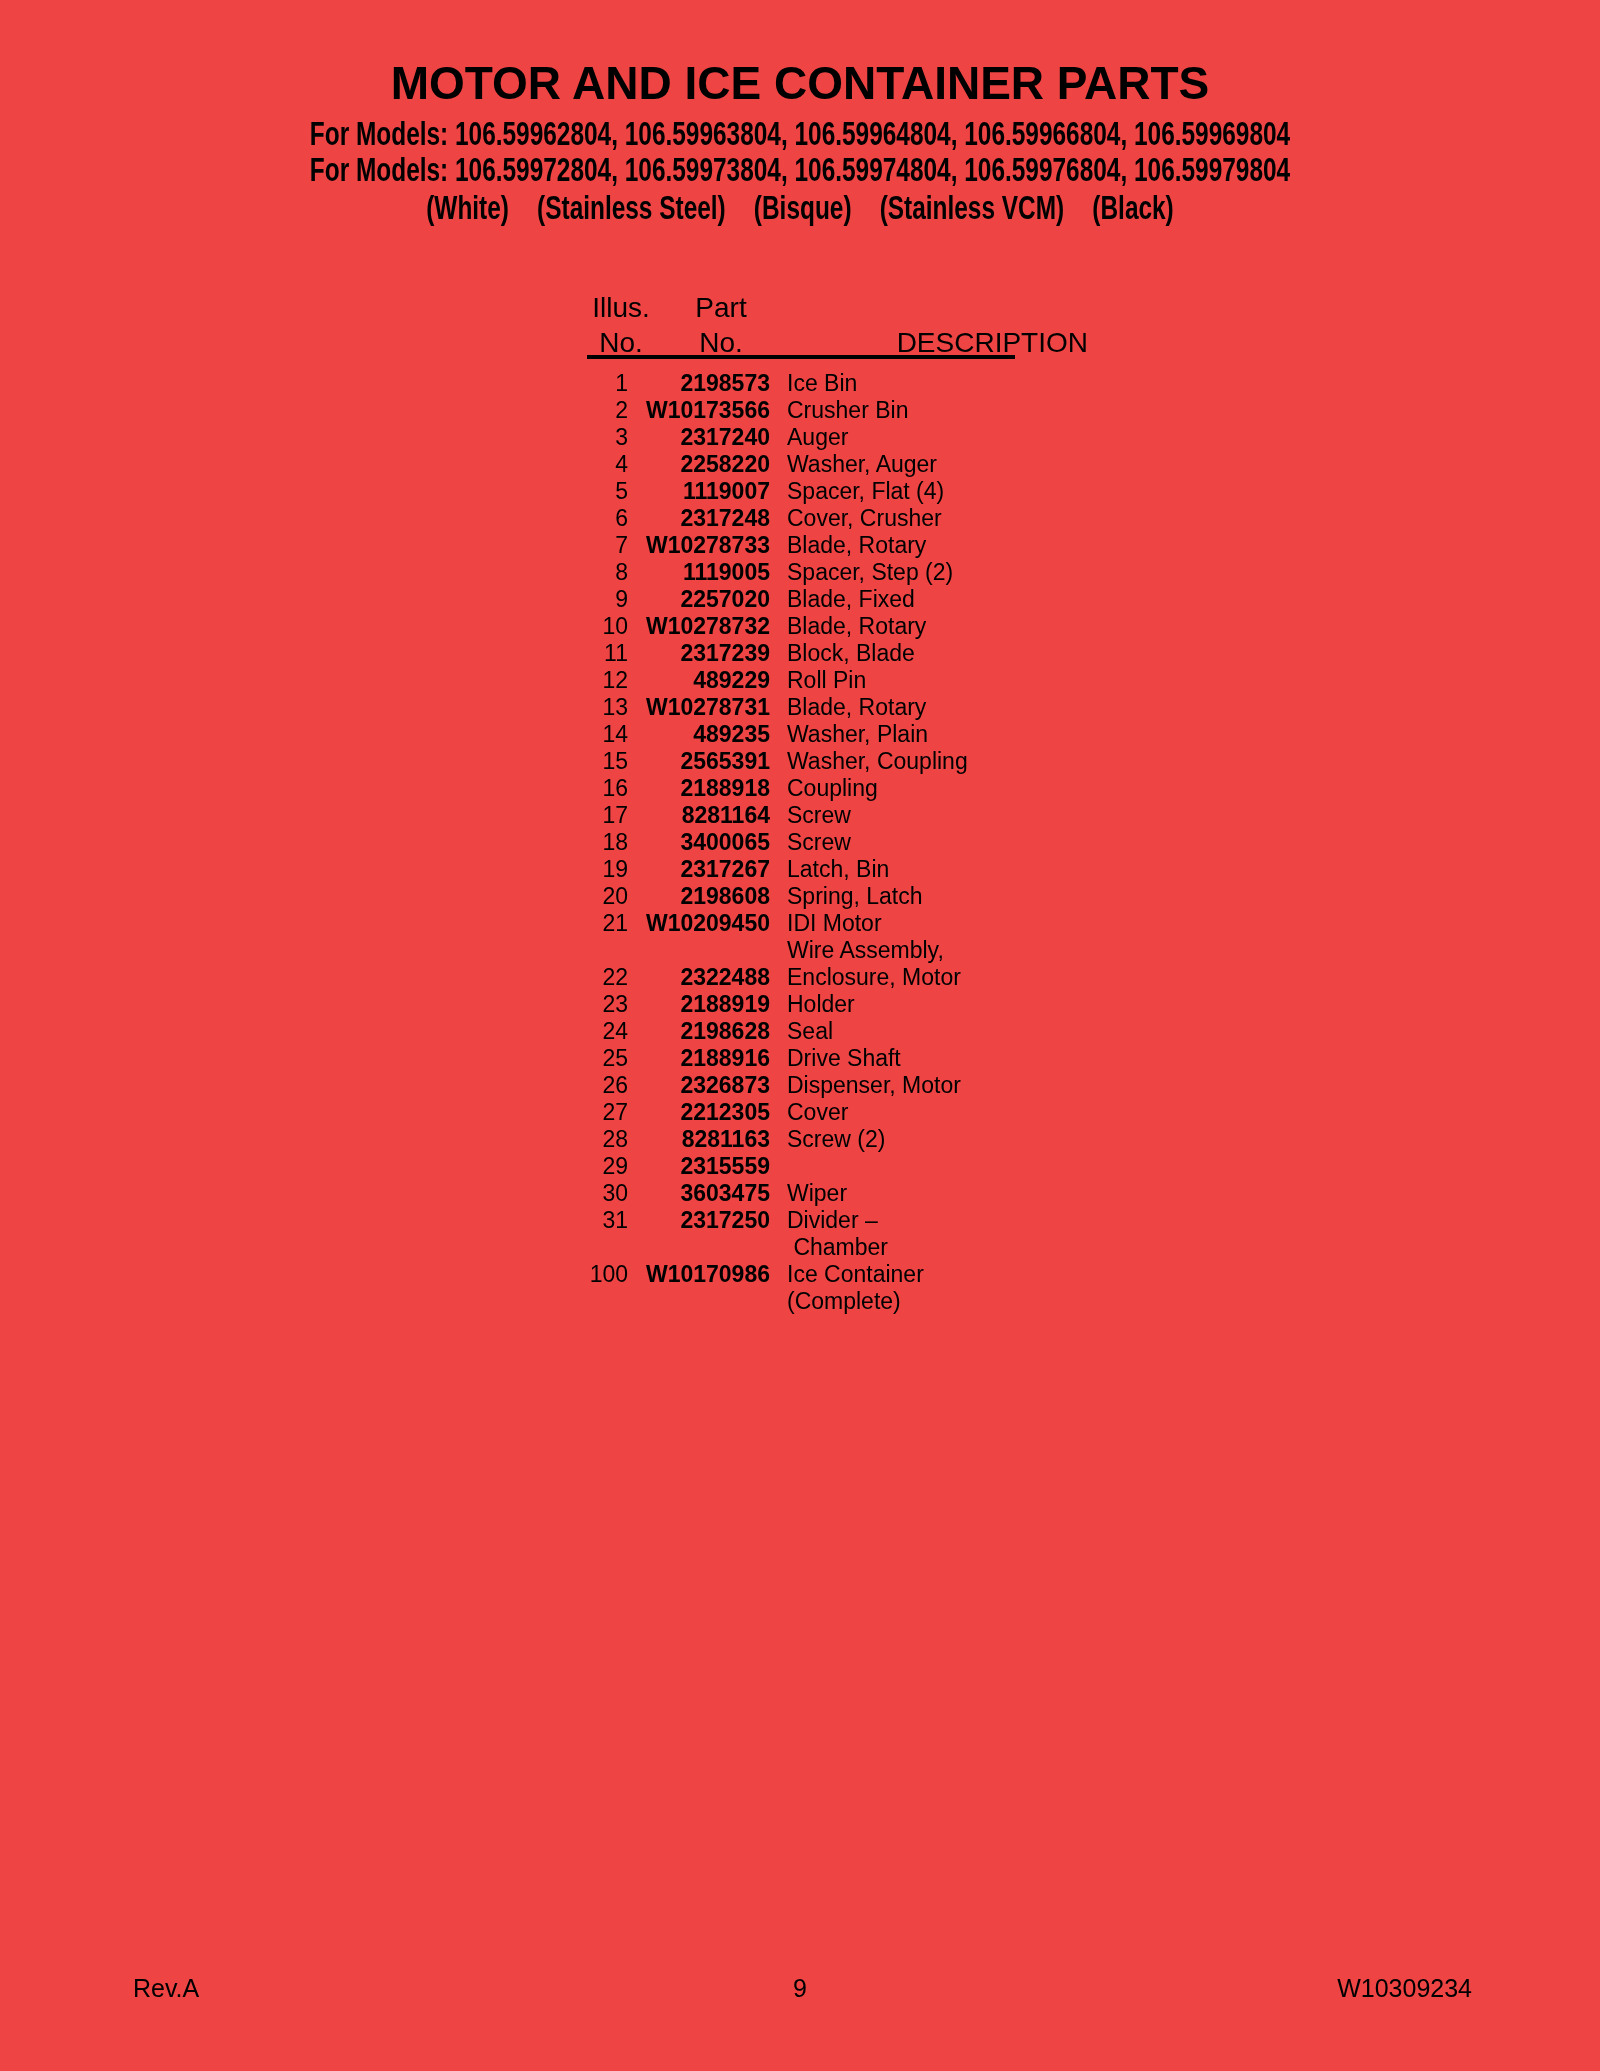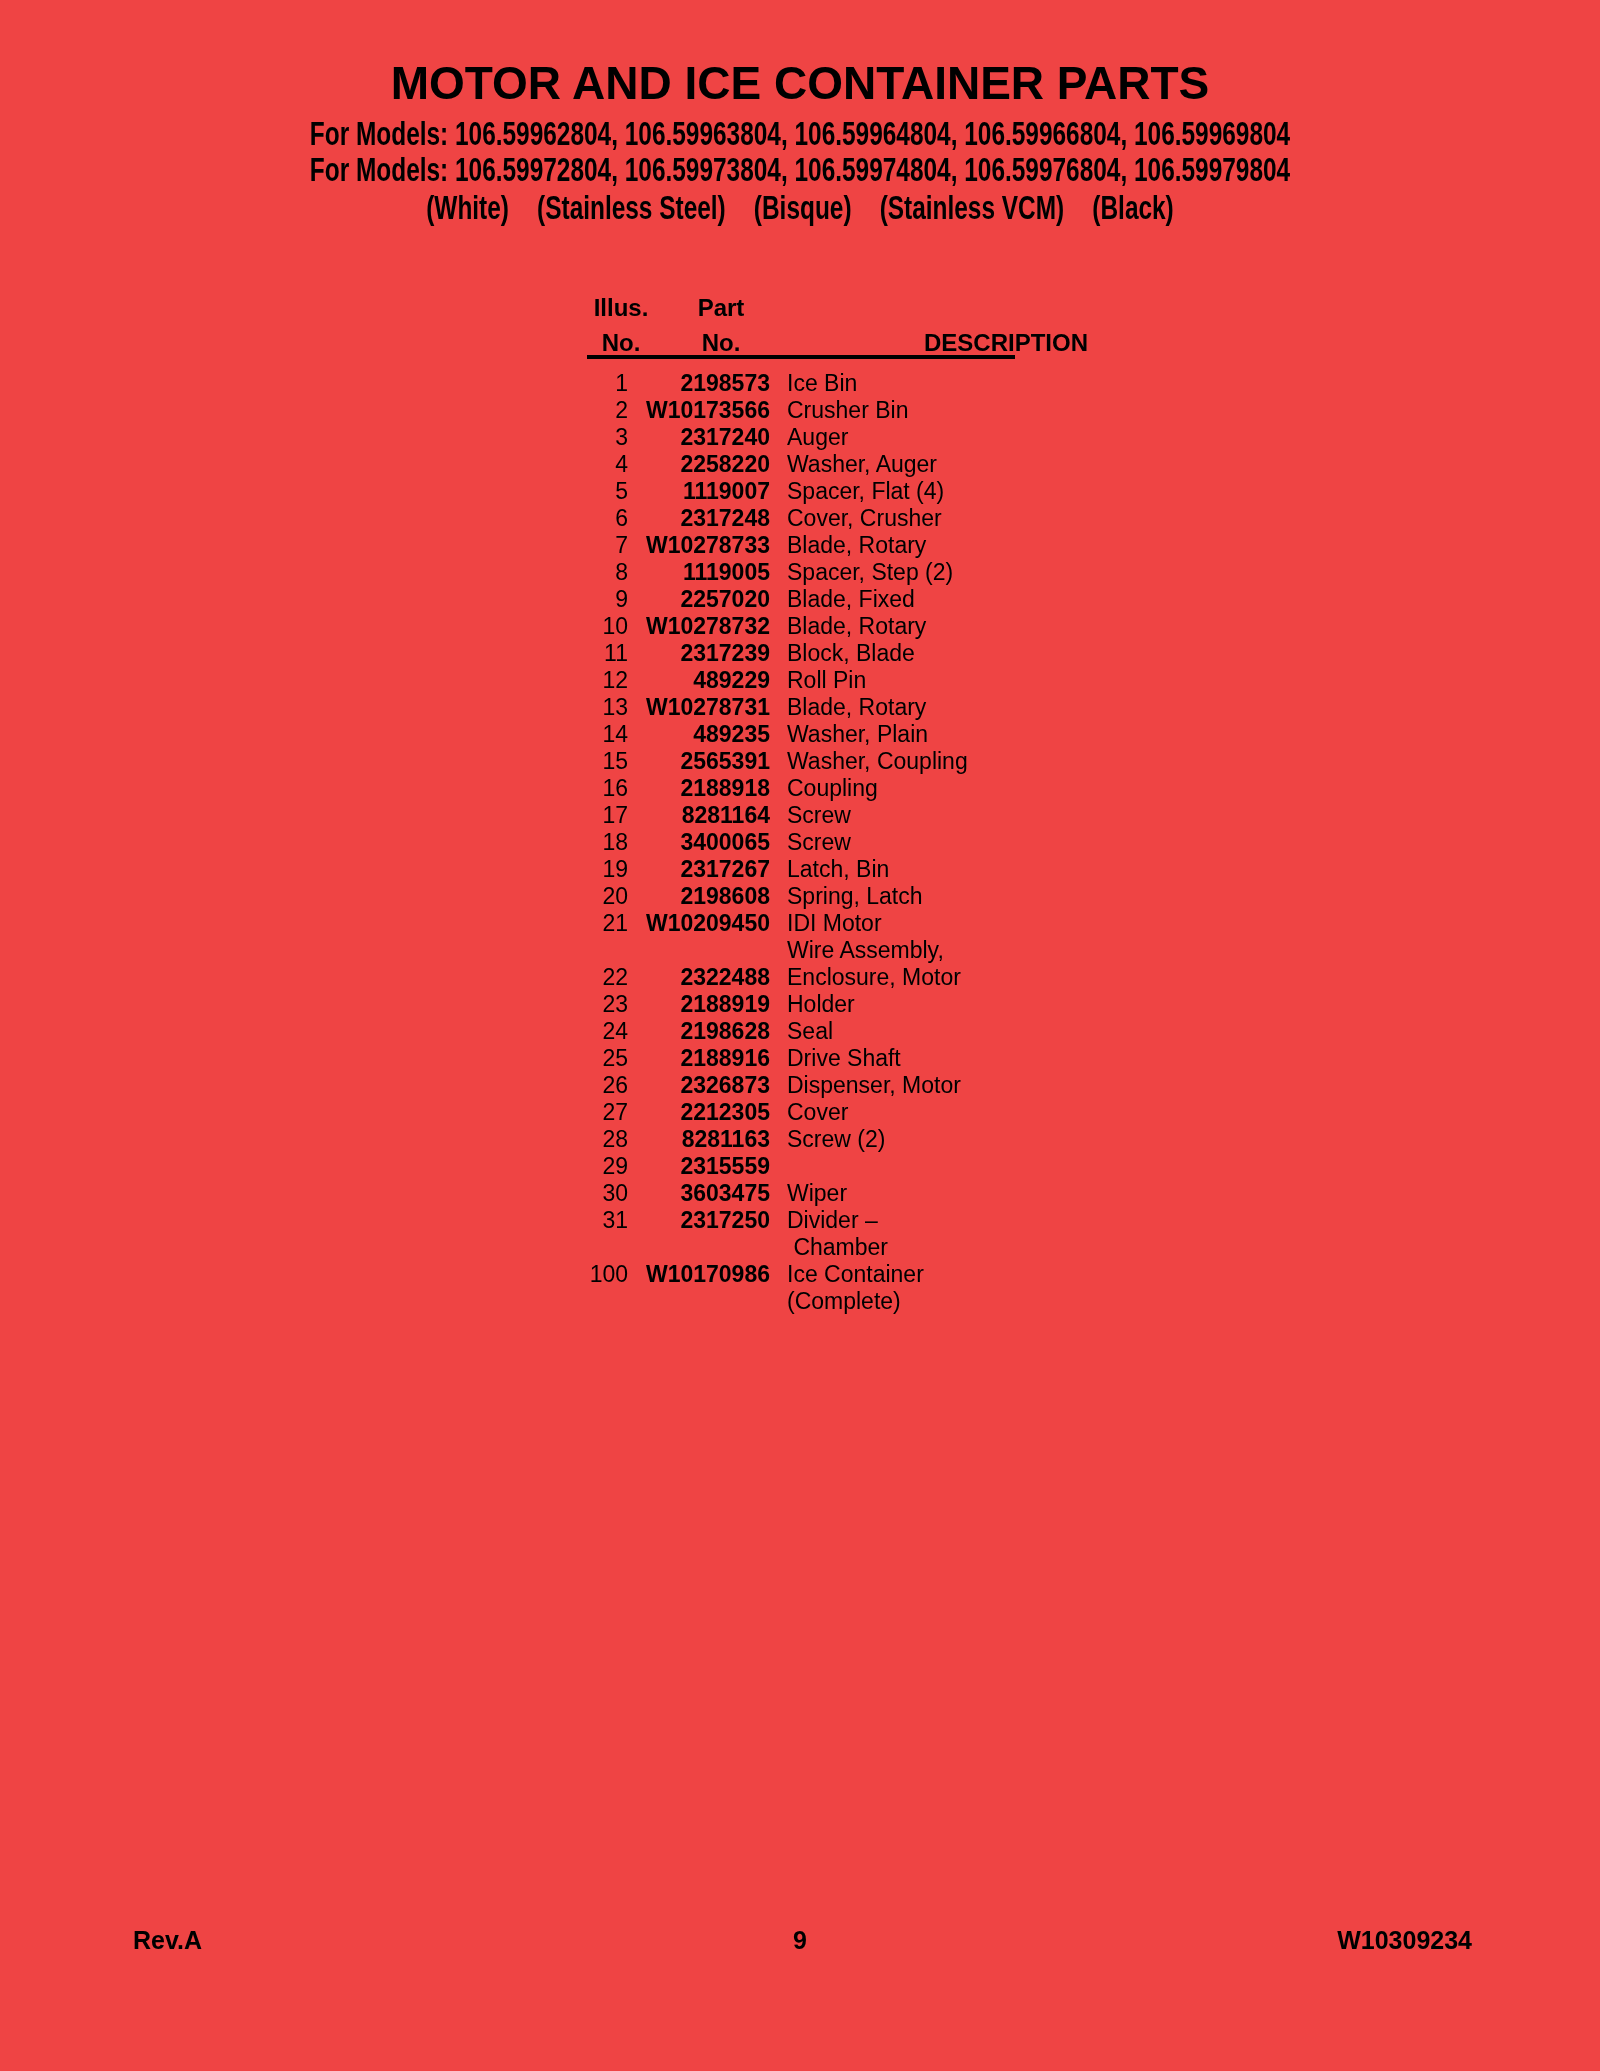--- a/index.html
+++ b/index.html
@@ -21,39 +21,39 @@
   }
   .models-1 { top:116px; }
   .models-2 { top:152px; }
   .finishes {
     position:absolute; top:190px; left:0; width:1600px;
     display:flex; justify-content:center; gap:38px;
     font-weight:bold; font-size:33px; line-height:36px; white-space:nowrap;
   }
   .th {
     position:absolute; top:290px;
-    font-weight:bold; font-size:24px; line-height:35px; text-align:center;
+    font-weight:normal; font-size:28px; line-height:35px; text-align:center;
   }
   .th-illus { left:561px; width:120px; }
   .th-part  { left:661px; width:120px; }
   .th-desc  { left:788px; top:325px; width:300px; text-align:right; }
   .rule {
     position:absolute; left:587px; top:355px; width:428px; height:4px;
     background:#000000;
   }
   .rows {
     position:absolute; top:370px; left:0; width:1600px;
     font-size:23px; line-height:27px;
   }
   .row { display:flex; }
   .c1 { width:628px; text-align:right; }
   .c2 { width:142px; text-align:right;font-weight:bold; }
   .c3 { padding-left:17px; flex:1; }
   .desc-line { white-space:pre-wrap; }
-  .footer-item { position:absolute; top:1925px; font-size:25px; line-height:30px;font-weight:bold; }
+  .footer-item { position:absolute; top:1973px; font-size:25px; line-height:30px; }
   .footer-left   { left:133px; }
   .footer-center { left:0; width:1600px; text-align:center; }
   .footer-right  { right:128px; }
 </style>
 </head>
 <body>
 
 <div class="page">
 
   <div class="title">MOTOR AND ICE CONTAINER PARTS</div>

